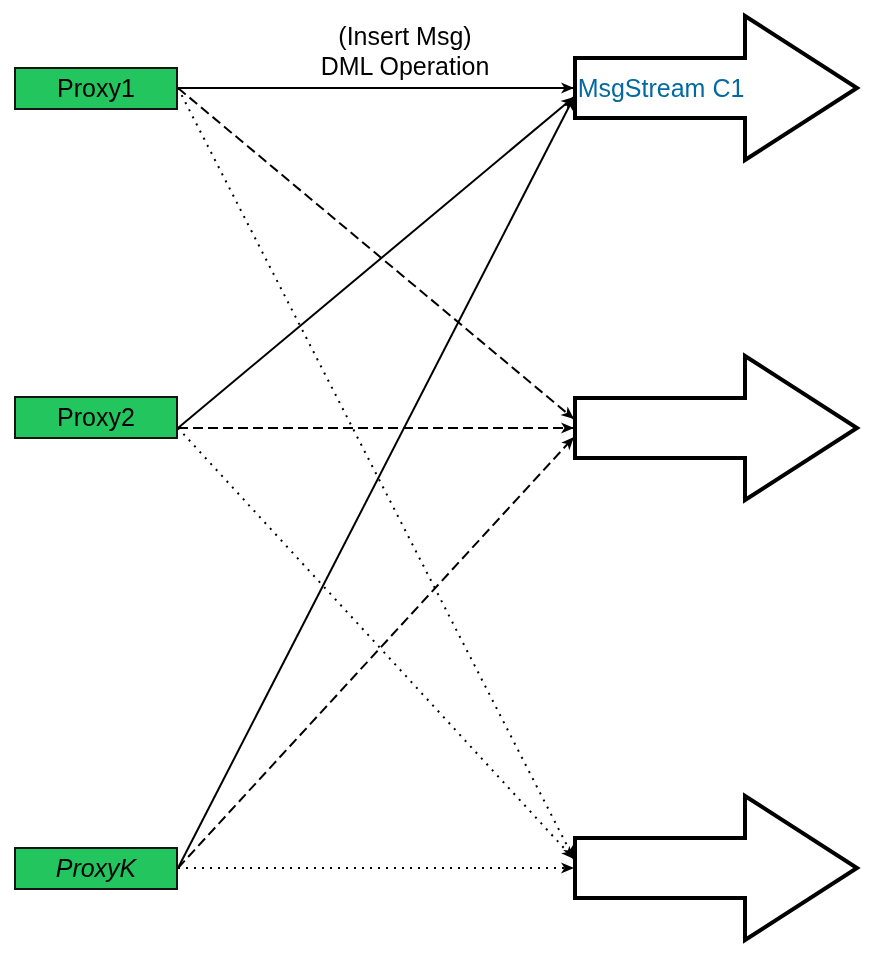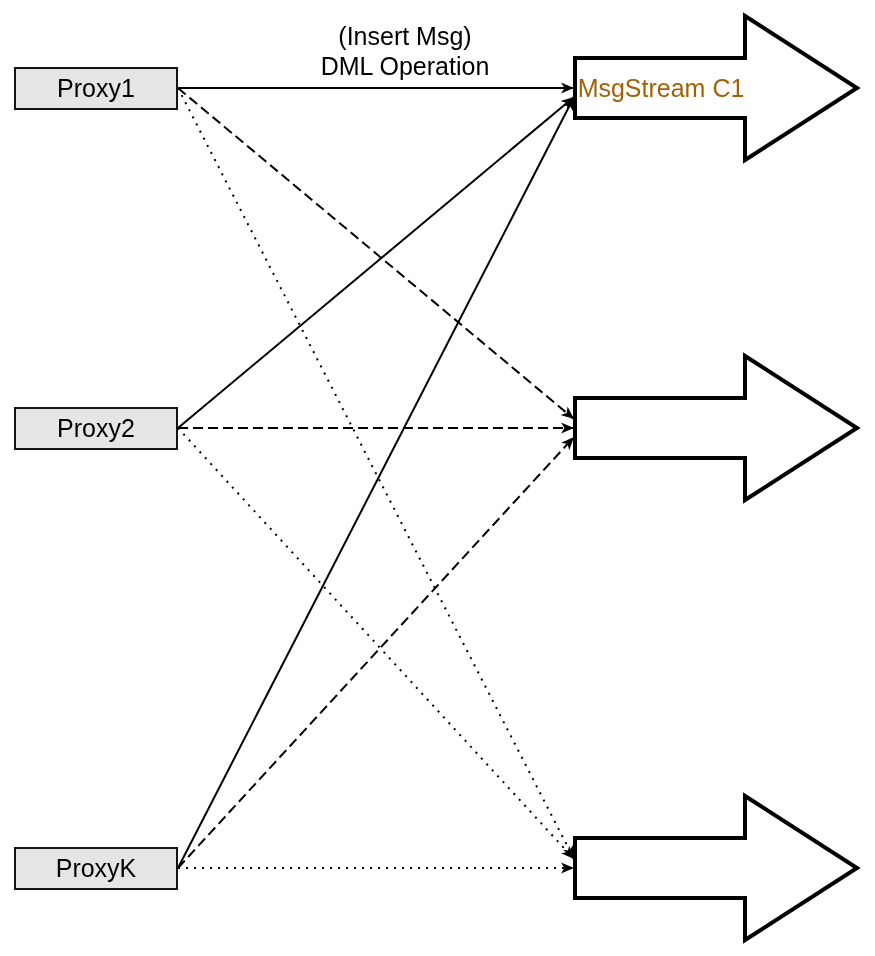--- a/index.html
+++ b/index.html
@@ -31,40 +31,40 @@
     stroke-width: 2;
     fill: none;
   }
   .proxy-box {
     position: absolute;
     left: 14px;
     width: 164px;
     height: 43px;
     box-sizing: border-box;
     border: 2px solid #141414;
-    background: #e5e5e5;
+    background: #22c55e;
     display: flex;
     align-items: center;
     justify-content: center;
     font-size: 25px;
     color: #000000;
     z-index: 2;
   }
   .proxy-box.p1 { top: 67px; }
-  .proxy-box.p2 { top: 407px; }
-  .proxy-box.pk { top: 847px; }
+  .proxy-box.p2 { top: 396px; }
+  .proxy-box.pk { top: 847px; font-style: italic; }
   .stream-label {
     position: absolute;
     left: 577px;
     width: 168px;
     height: 32px;
     line-height: 32px;
     text-align: center;
     font-size: 25px;
-    color: #a16207;
+    color: #0369a1;
     z-index: 2;
   }
   .stream-label.s1 { top: 72px; }
   .stream-label.s2 { top: 412px; }
   .stream-label.sn { top: 852px; }
   .dml-label {
     position: absolute;
     left: 255px;
     top: 21px;
     width: 300px;

